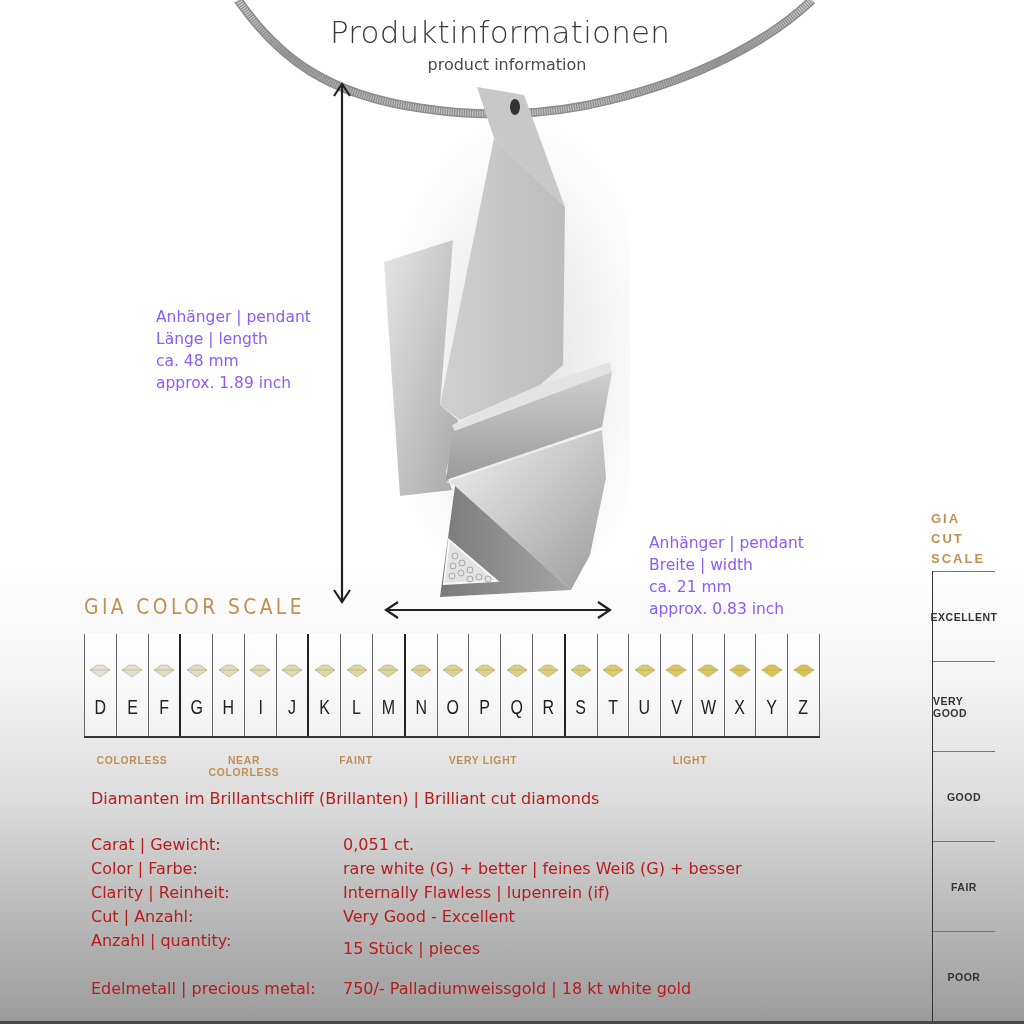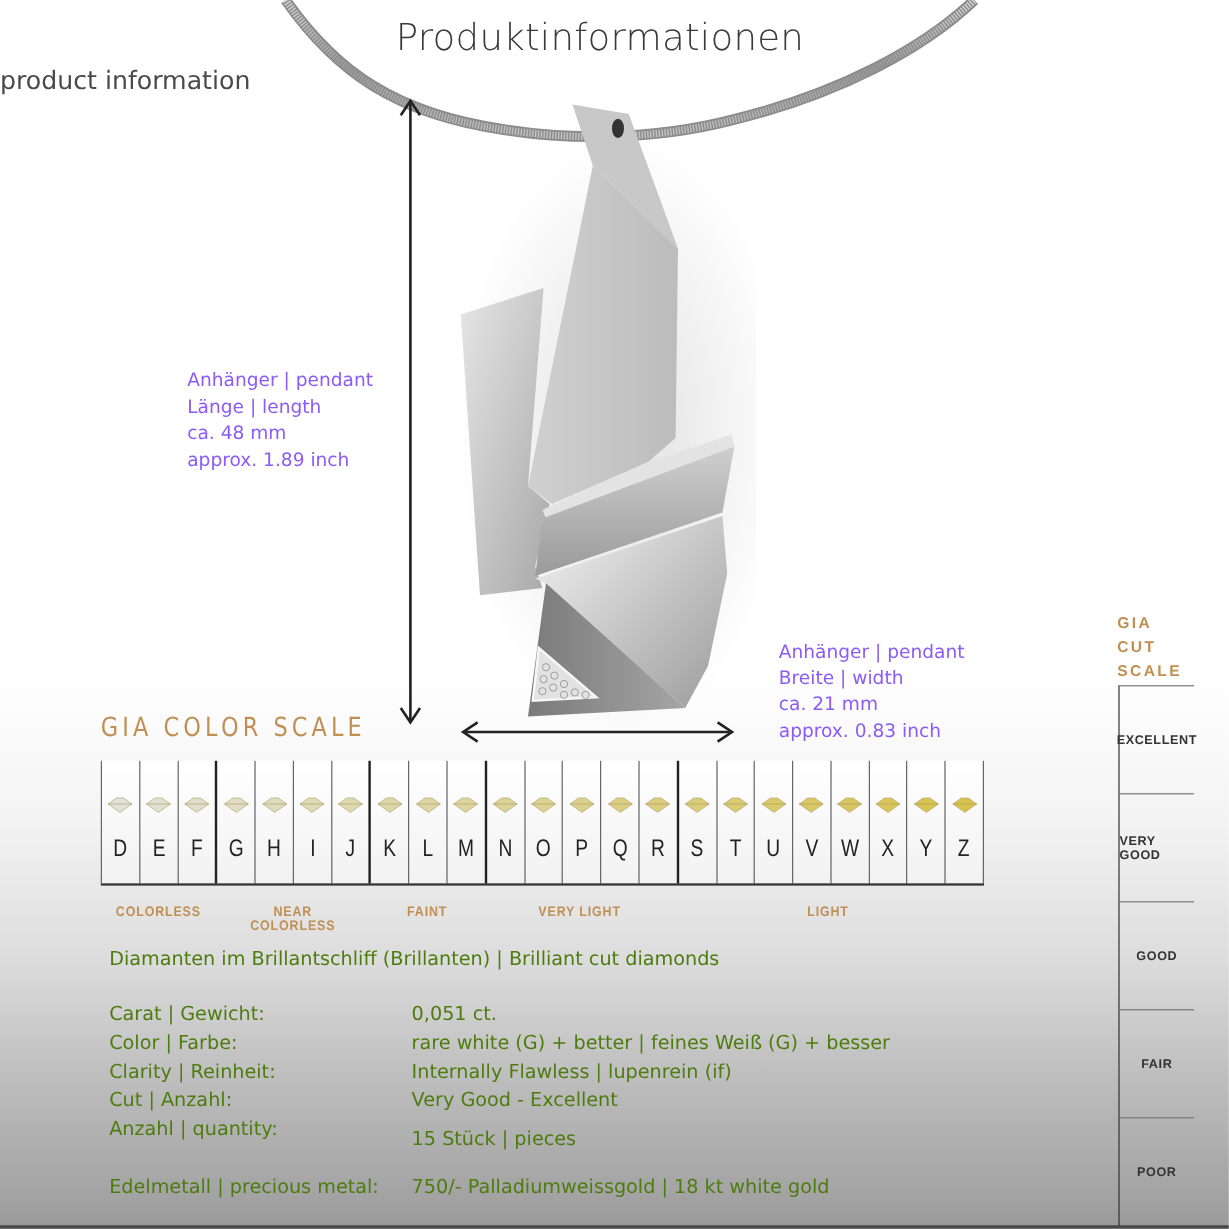--- a/index.html
+++ b/index.html
@@ -4,33 +4,33 @@
 <style>
   html, body { margin:0; padding:0; }
   body {
     width:1024px; height:1024px; overflow:hidden; position:relative;
     background: linear-gradient(to bottom, #ffffff 0px, #ffffff 560px, #f4f4f4 680px, #dcdcdc 800px, #bdbdbd 900px, #a2a2a2 1000px, #999 1024px);
     font-family: "DejaVu Sans", sans-serif;
     color:#333;
   }
   .abs { position:absolute; }
   .title { left:0; width:1000px; top:14px; text-align:center; font-size:31px; font-weight:300; color:#3a3a3a; letter-spacing:0.2px; font-family:"DejaVu Sans", sans-serif; }
-  .subtitle { left:0; width:1014px; top:55px; text-align:left; font-size:21px; color:#4a4a4a; font-family:"DejaVu Sans", sans-serif; }
+  .subtitle { left:0; width:1014px; top:55px; text-align:center; font-size:16px; color:#4a4a4a; font-family:"DejaVu Sans", sans-serif; }
   .dimtext { font-size:15.5px; line-height:22px; color:#8b5cf6; }
   .gold { color:#c08f53; }
   .cond { font-family:"Liberation Sans Narrow","Liberation Sans", sans-serif; font-weight:bold; }
   .gia-title { left:84px; top:594px; font-size:22px; letter-spacing:4px; transform:scaleX(0.85); transform-origin:left; }
   .scale { left:84px; top:634px; width:736px; height:102px; border-bottom:2px solid #333; display:flex; }
   .cell { flex:1; position:relative; border-left:1px solid #666; background:linear-gradient(to bottom,#fff,#f2f2f2); display:flex; flex-direction:column; align-items:center; }
   .cell.major { border-left:2px solid #222; }
   .cell:last-child { border-right:1px solid #666; }
   .diamond { margin-top:30px; width:22px; height:14px; }
   .letter { margin-top:18px; font-size:20px; color:#222; transform:scaleX(0.8); font-family:"Liberation Sans", sans-serif; }
   .grp { top:754px; font-size:11.5px; letter-spacing:0.8px; text-align:center; transform:scaleX(0.9); }
-  .specs { font-size:16px; color:#4d7c0f;text-align:right; }
+  .specs { font-size:16px; color:#b91c1c;text-align:right; }
   .row { position:absolute; left:0; white-space:nowrap; }
   .cut-title { left:931px; top:509px; font-size:13px; line-height:20px; letter-spacing:2px; }
   .cut-box { left:932px; top:571px; width:62px; height:452px; border-left:1.5px solid #333; }
   .cut-seg { position:absolute; left:0; width:62px; border-top:1.5px solid #777; display:flex; align-items:center; justify-content:center; font-size:10.5px; color:#333; letter-spacing:0.5px; }
 </style>
 </head>
 <body>
 
 <svg class="abs" style="left:0;top:0" width="1024" height="140" viewBox="0 0 1024 140">
   <defs>

